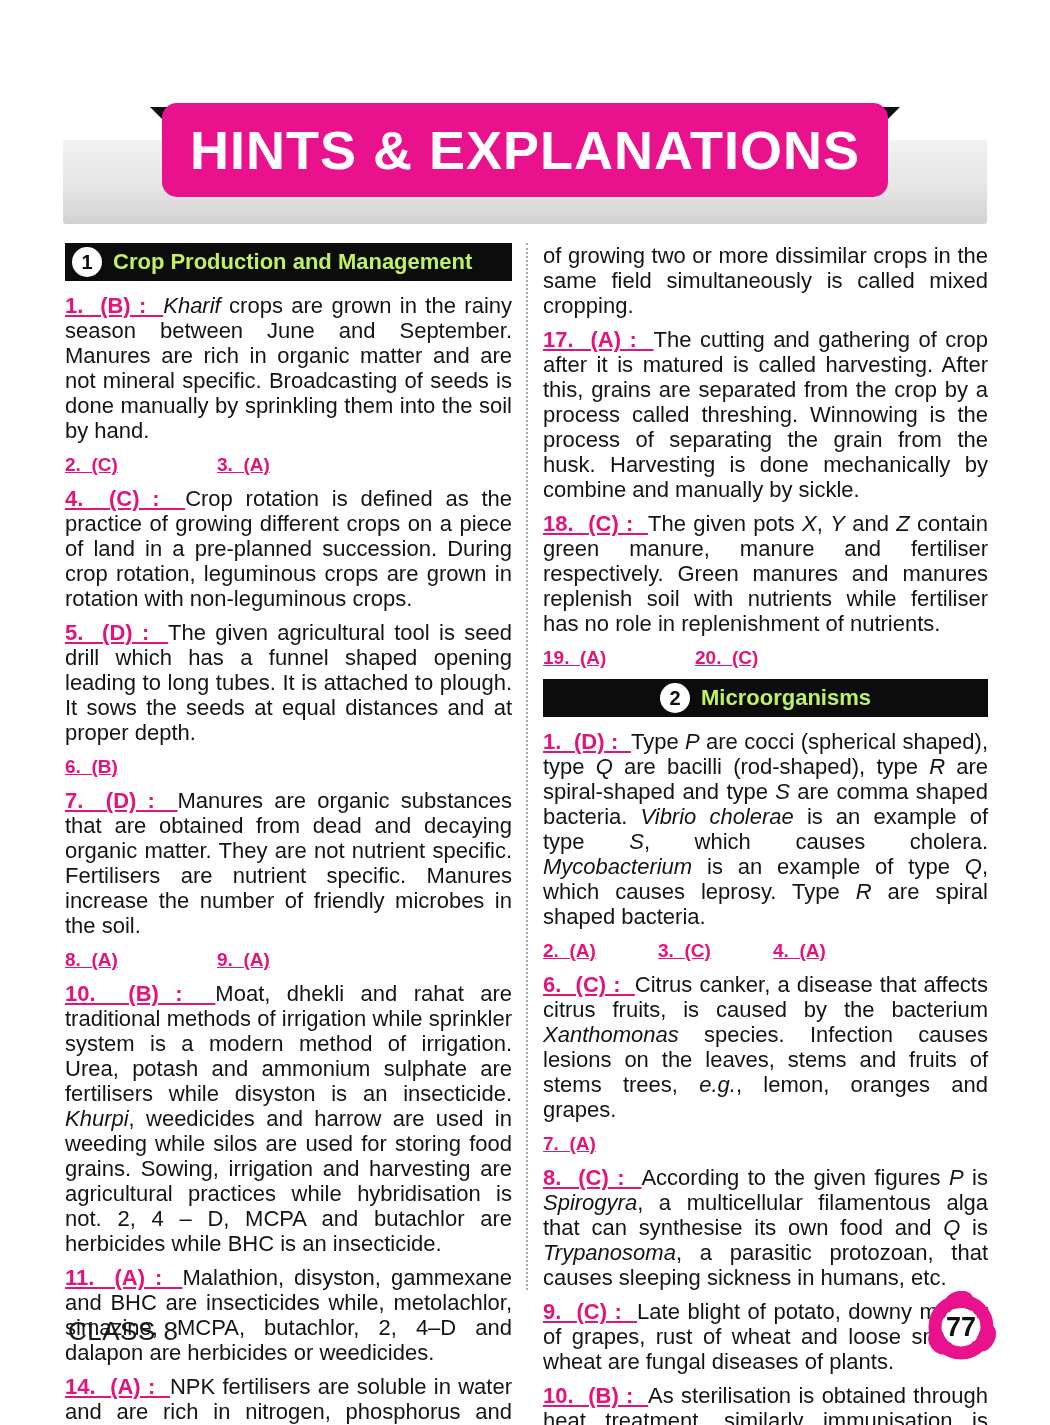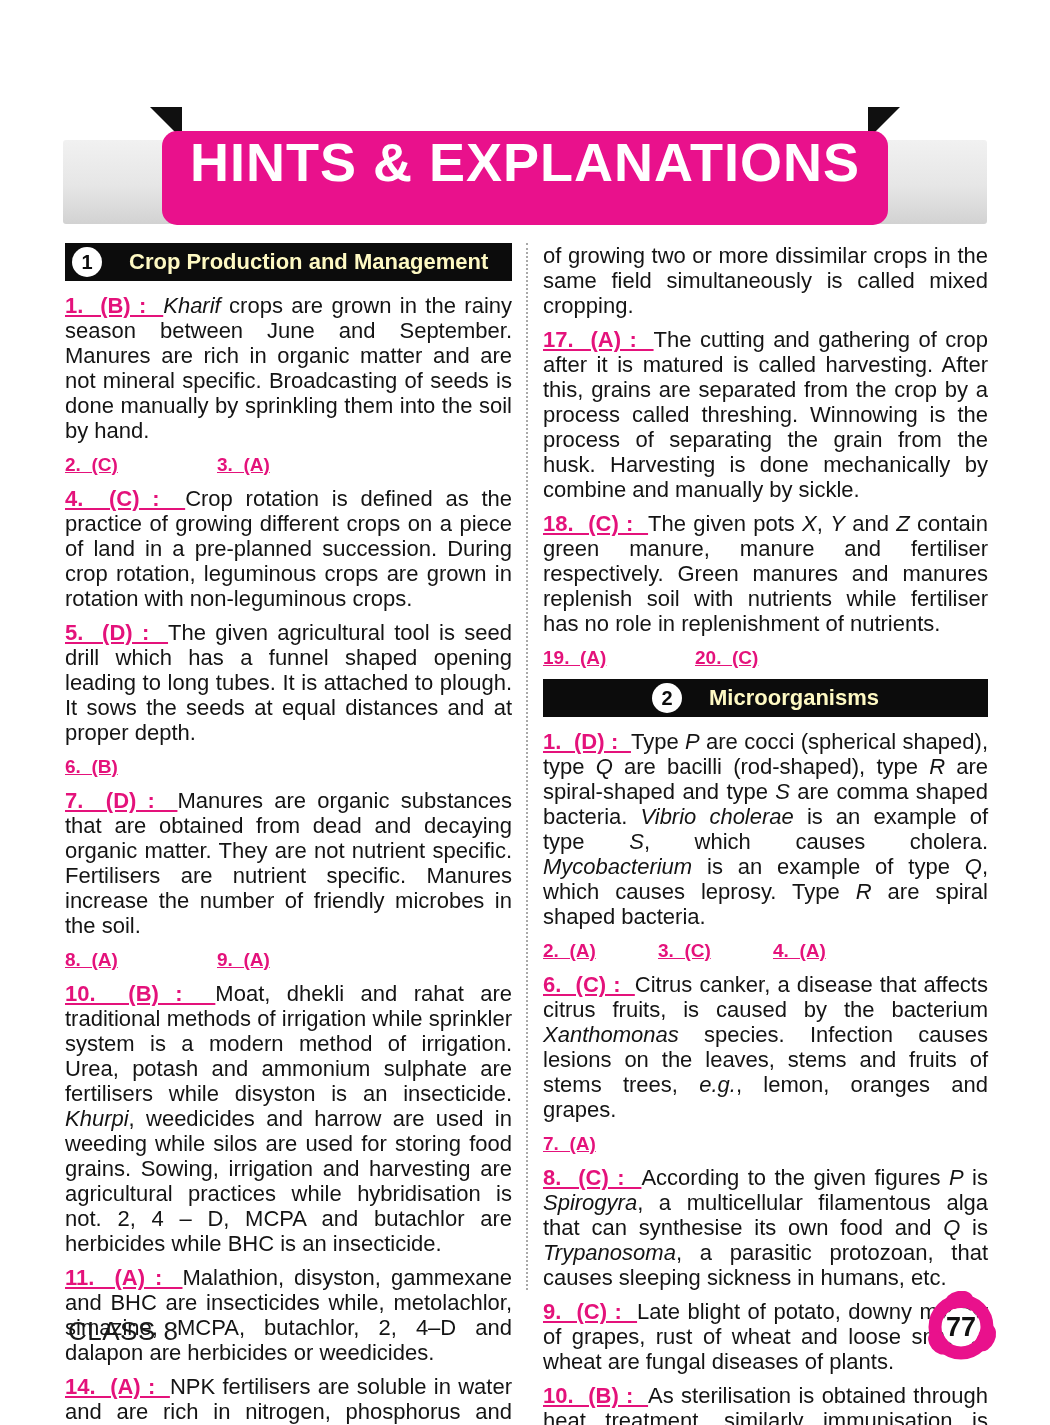--- a/index.html
+++ b/index.html
@@ -7,35 +7,35 @@
         font-family:"Liberation Sans", sans-serif;color:#141414;}
 
   
   .gray-strip{position:absolute;left:63px;top:140px;width:924px;height:84px;
               background:linear-gradient(180deg,#f1f1f1 0%,#e6e6e6 55%,#d2d2d2 100%);
               border-radius:3px;}
   .fold{position:absolute;top:107px;width:32px;height:32px;background:#101010;}
   .fold.left{left:150px;clip-path:polygon(0 0,100% 0,100% 100%);}
   .fold.right{left:868px;clip-path:polygon(0 0,100% 0,0 100%);}
   .banner{position:absolute;left:162px;top:103px;width:726px;height:94px;
-          background:#E9118C;border-radius:15px;display:flex;justify-content:center;margin-top:28px;}
+          background:#E9118C;border-radius:15px;display:flex;align-items:center;justify-content:center;}
   .banner-title{color:#ffffff;font-size:54px;font-weight:bold;letter-spacing:1px;white-space:nowrap;}
 
   
   .col{position:absolute;top:243px;}
   .col.left{left:65px;width:447px;}
   .col.right{left:543px;width:445px;}
   .divider{position:absolute;left:526px;top:243px;height:1047px;border-left:2px dotted #a8a8a8;}
 
   
   .secbar{background:#0c0c0c;height:38px;display:flex;align-items:center;margin:0 0 12px;padding:0 7px;}
   .secbar.center{justify-content:center;}
   .secnum{width:30px;height:30px;border-radius:50%;background:#ffffff;color:#0c0c0c;
           font-weight:bold;font-size:20px;display:flex;align-items:center;justify-content:center;flex:0 0 30px;}
-  .sectitle{color:#fef9c3;font-weight:bold;font-size:22px;margin-left:27px;white-space:nowrap;}
+  .sectitle{color:#bef264;font-weight:bold;font-size:22px;margin-left:11px;white-space:nowrap;}
 
   
   .para{font-size:22px;line-height:25px;text-align:justify;margin:0 0 9px;}
   .rowpara{font-size:19px;line-height:25px;margin:8px 0 9px;}
   .lab{color:#E4127B;font-weight:bold;text-decoration:underline;}
   .cell{display:inline-block;}
   .cell.w2{min-width:152px;}
   .cell.w3{min-width:115px;}
   em{font-style:italic;}
 

